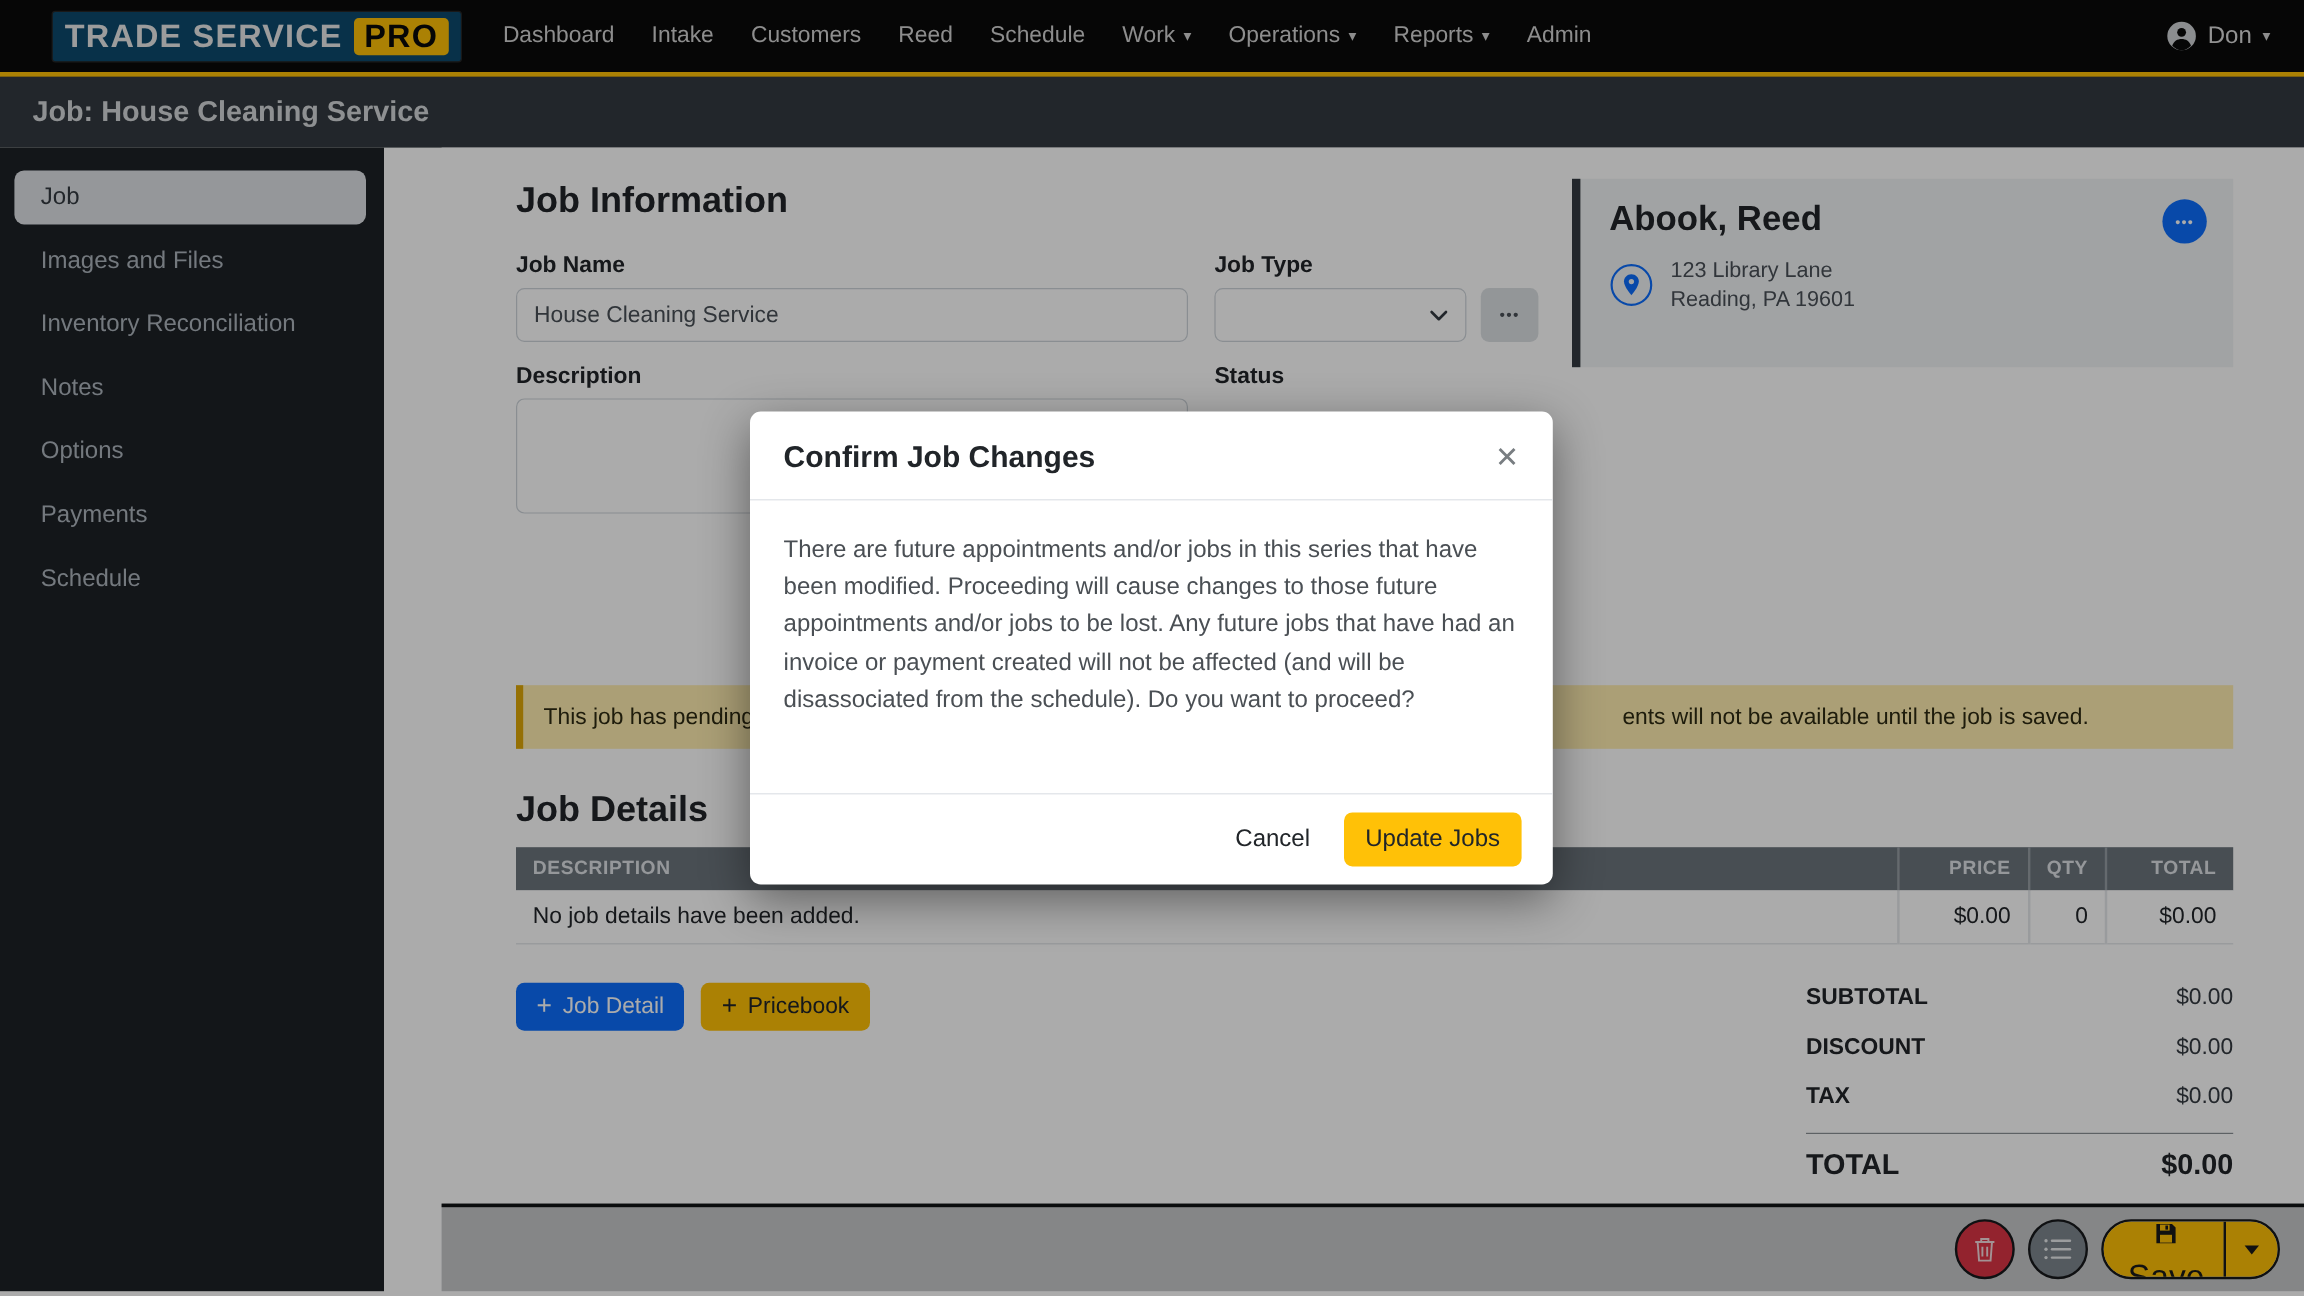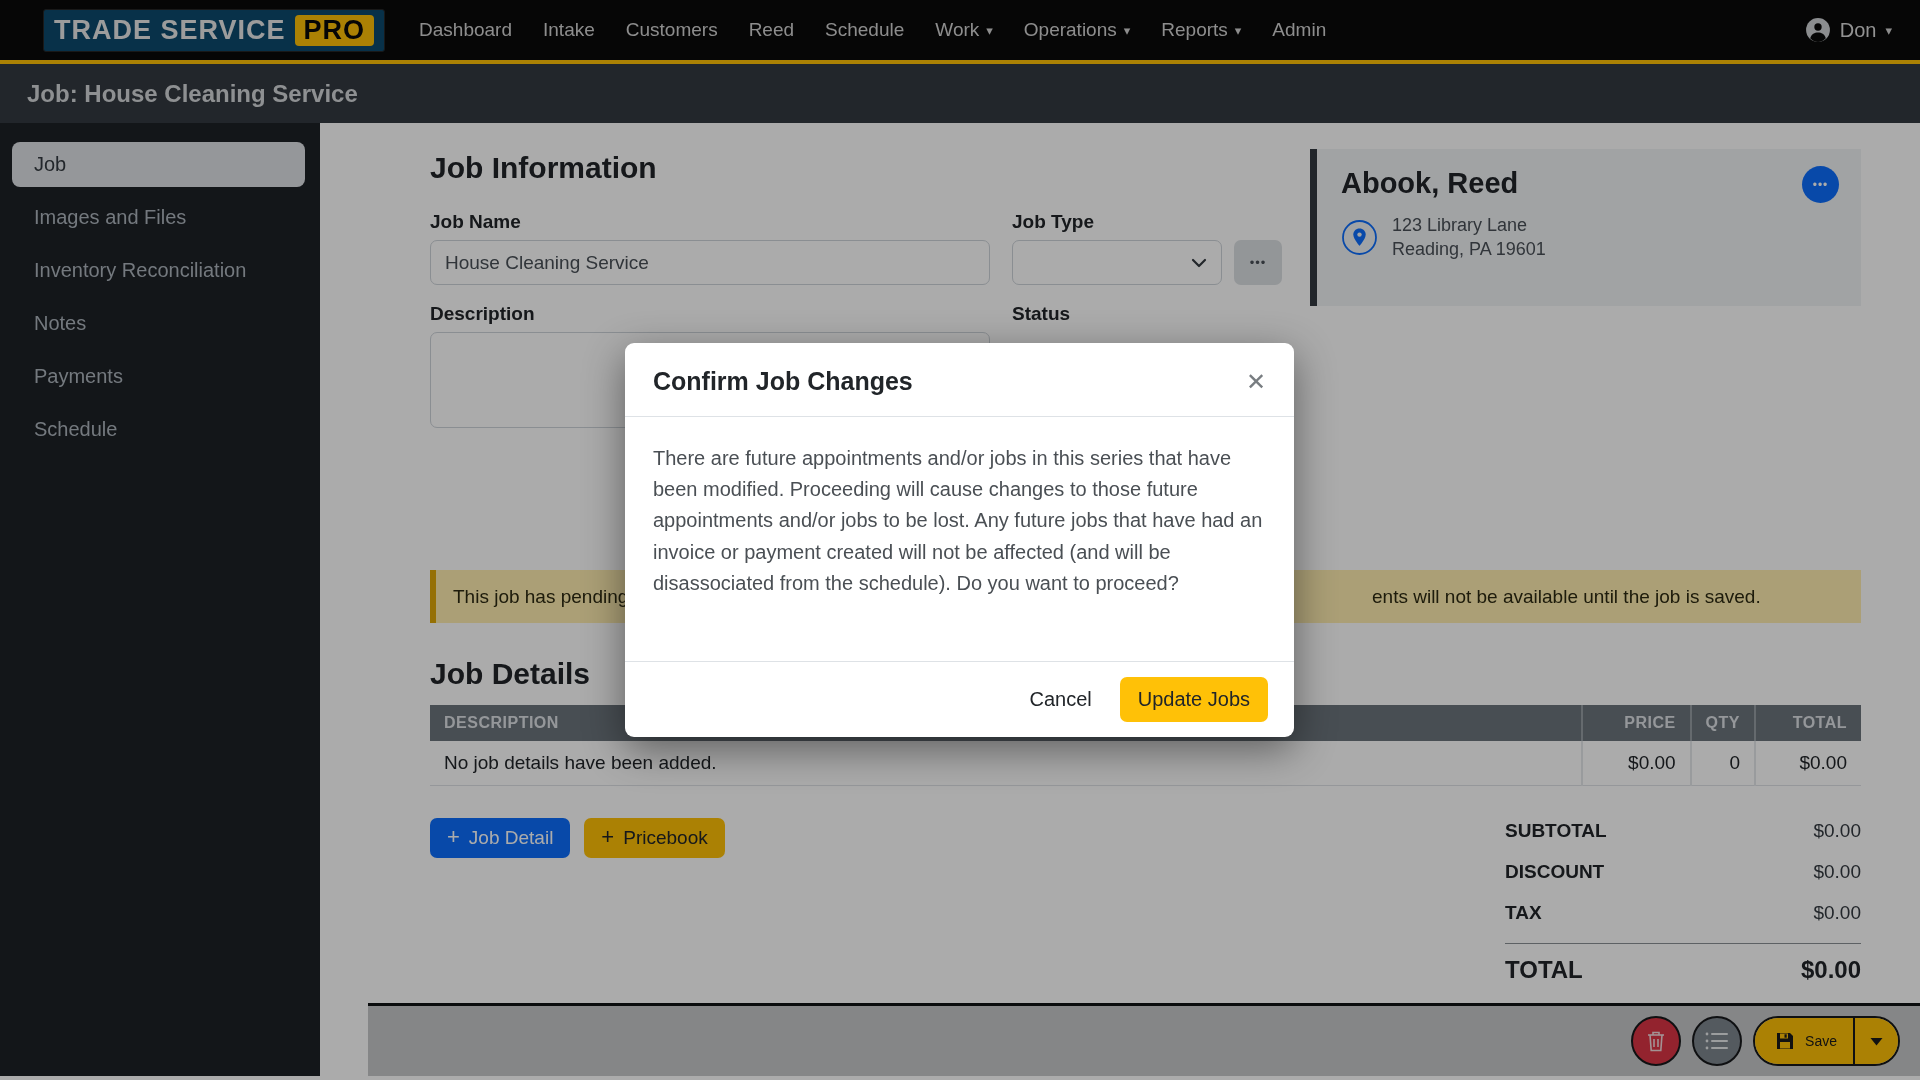--- a/index.html
+++ b/index.html
@@ -59,21 +59,21 @@
   .cc-name { font-size:29px; font-weight:700; color:#212529; margin-bottom:13px; }
   .cc-row { display:flex; align-items:center; gap:14px; }
   .cc-addr { font-size:18px; color:#495057; line-height:1.35; }
   .cc-more { position:absolute; top:17px; right:22px; width:37px; height:37px; border-radius:50%;
              background:#0d6efd; color:#fff; border:none; font-size:12px; letter-spacing:1px; cursor:pointer; }
 
   
   .banner { margin-top:138px; height:53px; background:#ffeeb0; border-left:6px solid #dfa807;
             position:relative; display:flex; align-items:center; font-size:19px; color:#2e2a12; }
   .banner-left { margin-left:17px; white-space:nowrap;text-align:center; }
-  .banner-right { position:absolute; left:936px; white-space:nowrap; }
+  .banner-right { position:absolute; left:916px; white-space:nowrap; }
 
   
   .jd-heading { margin:34px 0 14px; }
   table.jd-table { width:100%; border-collapse:collapse; }
   .jd-table th { background:#6c757d; color:#dee2e6; font-size:16px; font-weight:700; letter-spacing:.5px;
                  padding:9px 14px; border-right:2px solid #979ea5; }
   .jd-table th:last-child { border-right:none; }
   .jd-table th.col-desc { text-align:left; width:auto; }
   .jd-table th.col-price { width:109px; text-align:right; }
   .jd-table th.col-qty { width:61px; text-align:right; }
@@ -100,21 +100,21 @@
 
   
   .action-bar { height:73px; background:#c6c8ca; border-top:3px solid #101214;
                 display:flex; align-items:center; justify-content:flex-end; padding-right:20px; gap:11px; }
   .circle-btn { width:50px; height:50px; border-radius:50%; border:2px solid #17191b;
                 display:flex; align-items:center; justify-content:center; cursor:pointer; }
   .trash-btn { background:#dc3545; }
   .list-btn { background:#7e868e; }
   .save-split { display:flex; height:50px; border:2px solid #17191b; border-radius:26px; overflow:hidden; }
   .save-main { background:#ffc107; display:flex; align-items:center; gap:10px; padding:0 16px 0 20px;
-               color:#1a1a1a; font-size:14px; border:none; cursor:pointer; }
+               color:#1a1a1a; font-size:28px; border:none; cursor:pointer;flex-direction:column; }
   .save-caret { background:#ffc107; border:none; border-left:2px solid #17191b; width:45px;
                 display:flex; align-items:center; justify-content:center; font-size:14px; color:#1a1a1a; cursor:pointer; }
 
   
   .backdrop { position:absolute; inset:0; background:rgba(0,0,0,0.33); z-index:40; }
   .modal { position:absolute; left:625px; top:343px; width:669px; background:#fff; border-radius:9px;
            z-index:50; box-shadow:0 12px 40px rgba(0,0,0,0.45); }
   .modal-header { display:flex; justify-content:space-between; align-items:center;
                   padding:24px 28px 20px; border-bottom:1px solid #dee2e6; }
   .modal-title { font-size:25px; font-weight:700; color:#212529; }
@@ -185,20 +185,21 @@
     <span class="page-title">Job: House Cleaning Service</span>
   </div>
 
   <div class="layout">
 
     <div class="sidebar">
       <div class="side-item active">Job</div>
       <div class="side-item">Images and Files</div>
       <div class="side-item">Inventory Reconciliation</div>
       <div class="side-item">Notes</div>
+      <div class="side-item">Options</div>
       <div class="side-item">Payments</div>
       <div class="side-item">Schedule</div>
     </div>
 
     <div class="main-col">
       <div class="content">
 
         <div class="content-top">
           <div class="form-col">
             <div class="section-heading">Job Information</div>

